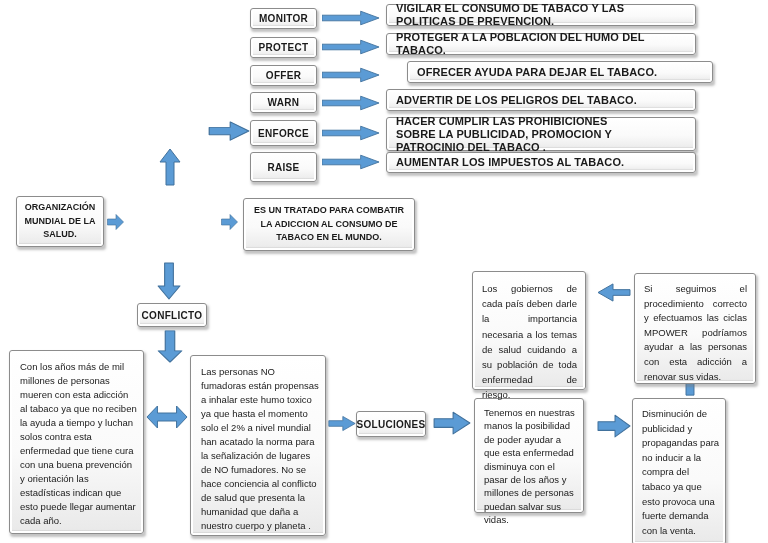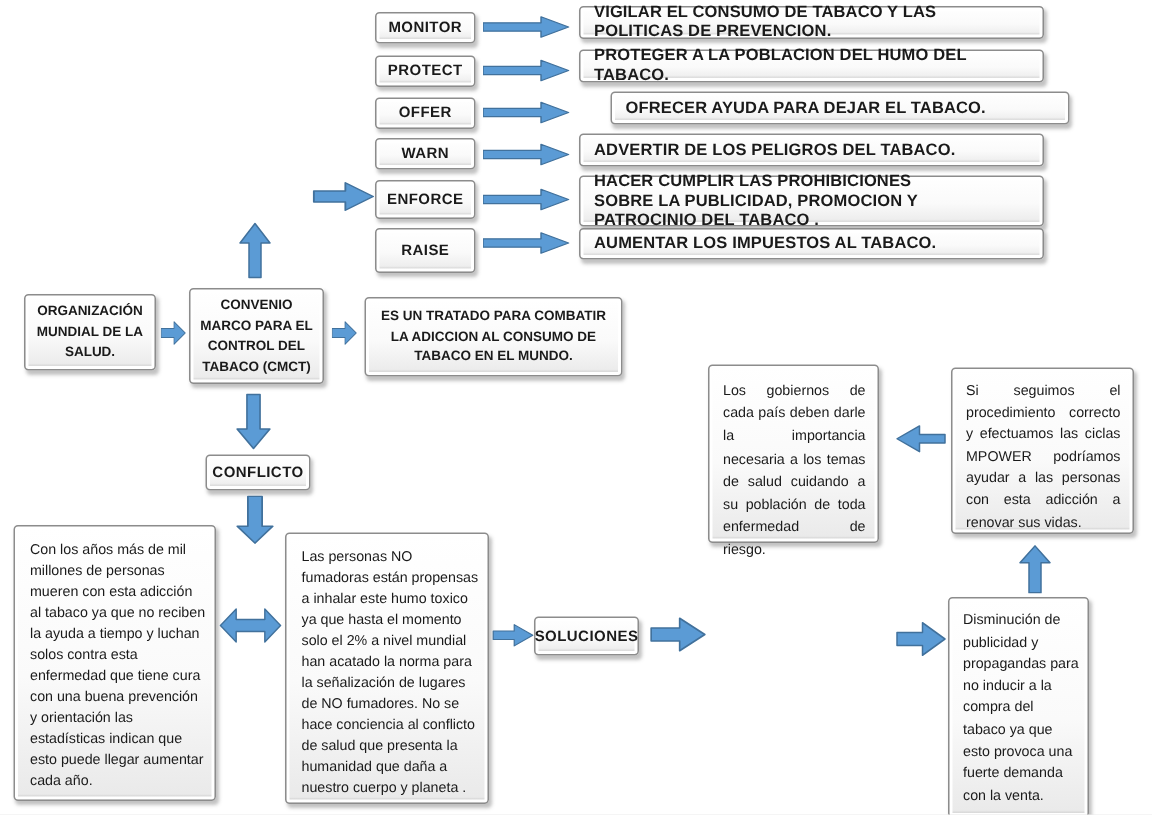--- a/index.html
+++ b/index.html
@@ -21,21 +21,21 @@
   .desc-box{
     display:flex;align-items:center;
     font-weight:bold;font-size:11px;letter-spacing:.1px;
     padding:2px 46px 2px 9px;line-height:13px;
   }
   .center-box{
     display:flex;align-items:center;justify-content:center;text-align:center;
     font-weight:bold;font-size:9px;line-height:13.5px;padding:2px 6px;
   }
   .para-box{font-size:9.5px;line-height:14px;padding:9px 6px 0 10px;}
-  .para-box.justify{text-align:justify;}
+  .para-box.justify{text-align:justify;margin-top:28px;}
   .arrow{position:absolute;}
   .arrow svg{display:block;width:100%;height:100%;}
   .arrow polygon{fill:#5b9bd5;stroke:#41719c;stroke-width:1;stroke-linejoin:round;}
 </style>
 </head>
 <body>
 
 <div id="stage">
 
   <div class="box label-box" style="left:250px;top:8px;width:67px;height:21px">MONITOR</div>
@@ -93,21 +93,20 @@
         <polygon points="7,37 7,14 1,14 11,1 21,14 15,14 15,37"></polygon>
       </svg>
     </div>
 
   <div class="box center-box" style="left:16px;top:196px;width:88px;height:51px">ORGANIZACIÓN MUNDIAL DE LA SALUD.</div>
   <div class="arrow" style="left:107px;top:213px;width:17px;height:18px">
       <svg viewBox="0 0 34 24" preserveAspectRatio="none">
         <polygon points="1,8 18,8 18,2 33,12 18,22 18,16 1,16"></polygon>
       </svg>
     </div>
-  <div class="box center-box" style="left:126px;top:192px;width:90px;height:64px">CONVENIO MARCO PARA EL CONTROL DEL TABACO (CMCT)</div>
   <div class="arrow" style="left:221px;top:213px;width:17px;height:18px">
       <svg viewBox="0 0 34 24" preserveAspectRatio="none">
         <polygon points="1,8 18,8 18,2 33,12 18,22 18,16 1,16"></polygon>
       </svg>
     </div>
   <div class="box center-box" style="left:243px;top:198px;width:172px;height:53px">ES UN TRATADO PARA COMBATIR LA ADICCION AL CONSUMO DE TABACO EN EL MUNDO.</div>
 
   <div class="arrow" style="left:157px;top:262px;width:24px;height:38px">
       <svg viewBox="0 0 22 38" preserveAspectRatio="none">
         <polygon points="7,1 7,24 1,24 11,37 21,24 15,24 15,1"></polygon>
@@ -131,20 +130,21 @@
       <svg viewBox="0 0 34 24" preserveAspectRatio="none">
         <polygon points="1,8 18,8 18,2 33,12 18,22 18,16 1,16"></polygon>
       </svg>
     </div>
   <div class="box label-box" style="left:356px;top:411px;width:70px;height:26px">SOLUCIONES</div>
   <div class="arrow" style="left:433px;top:410px;width:38px;height:26px">
       <svg viewBox="0 0 34 24" preserveAspectRatio="none">
         <polygon points="1,8 18,8 18,2 33,12 18,22 18,16 1,16"></polygon>
       </svg>
     </div>
+  <div class="box para-box" style="left:474px;top:398px;width:110px;height:115px;line-height:13.4px;padding:7px 5px 0 9px">Tenemos en nuestras manos la posibilidad de poder ayudar a que esta enfermedad disminuya con el pasar de los años y millones de personas puedan salvar sus vidas.</div>
   <div class="arrow" style="left:597px;top:413px;width:34px;height:26px">
       <svg viewBox="0 0 34 24" preserveAspectRatio="none">
         <polygon points="1,8 18,8 18,2 33,12 18,22 18,16 1,16"></polygon>
       </svg>
     </div>
   <div class="box para-box" style="left:632px;top:398px;width:94px;height:147px;line-height:14.6px;padding:8px 5px 0 9px">Disminución de publicidad y propagandas para no inducir a la compra del tabaco ya que esto provoca una fuerte demanda con la venta.</div>
 
   <div class="arrow" style="left:679px;top:363px;width:22px;height:33px">
       <svg viewBox="0 0 22 38" preserveAspectRatio="none">
         <polygon points="7,37 7,14 1,14 11,1 21,14 15,14 15,37"></polygon>

